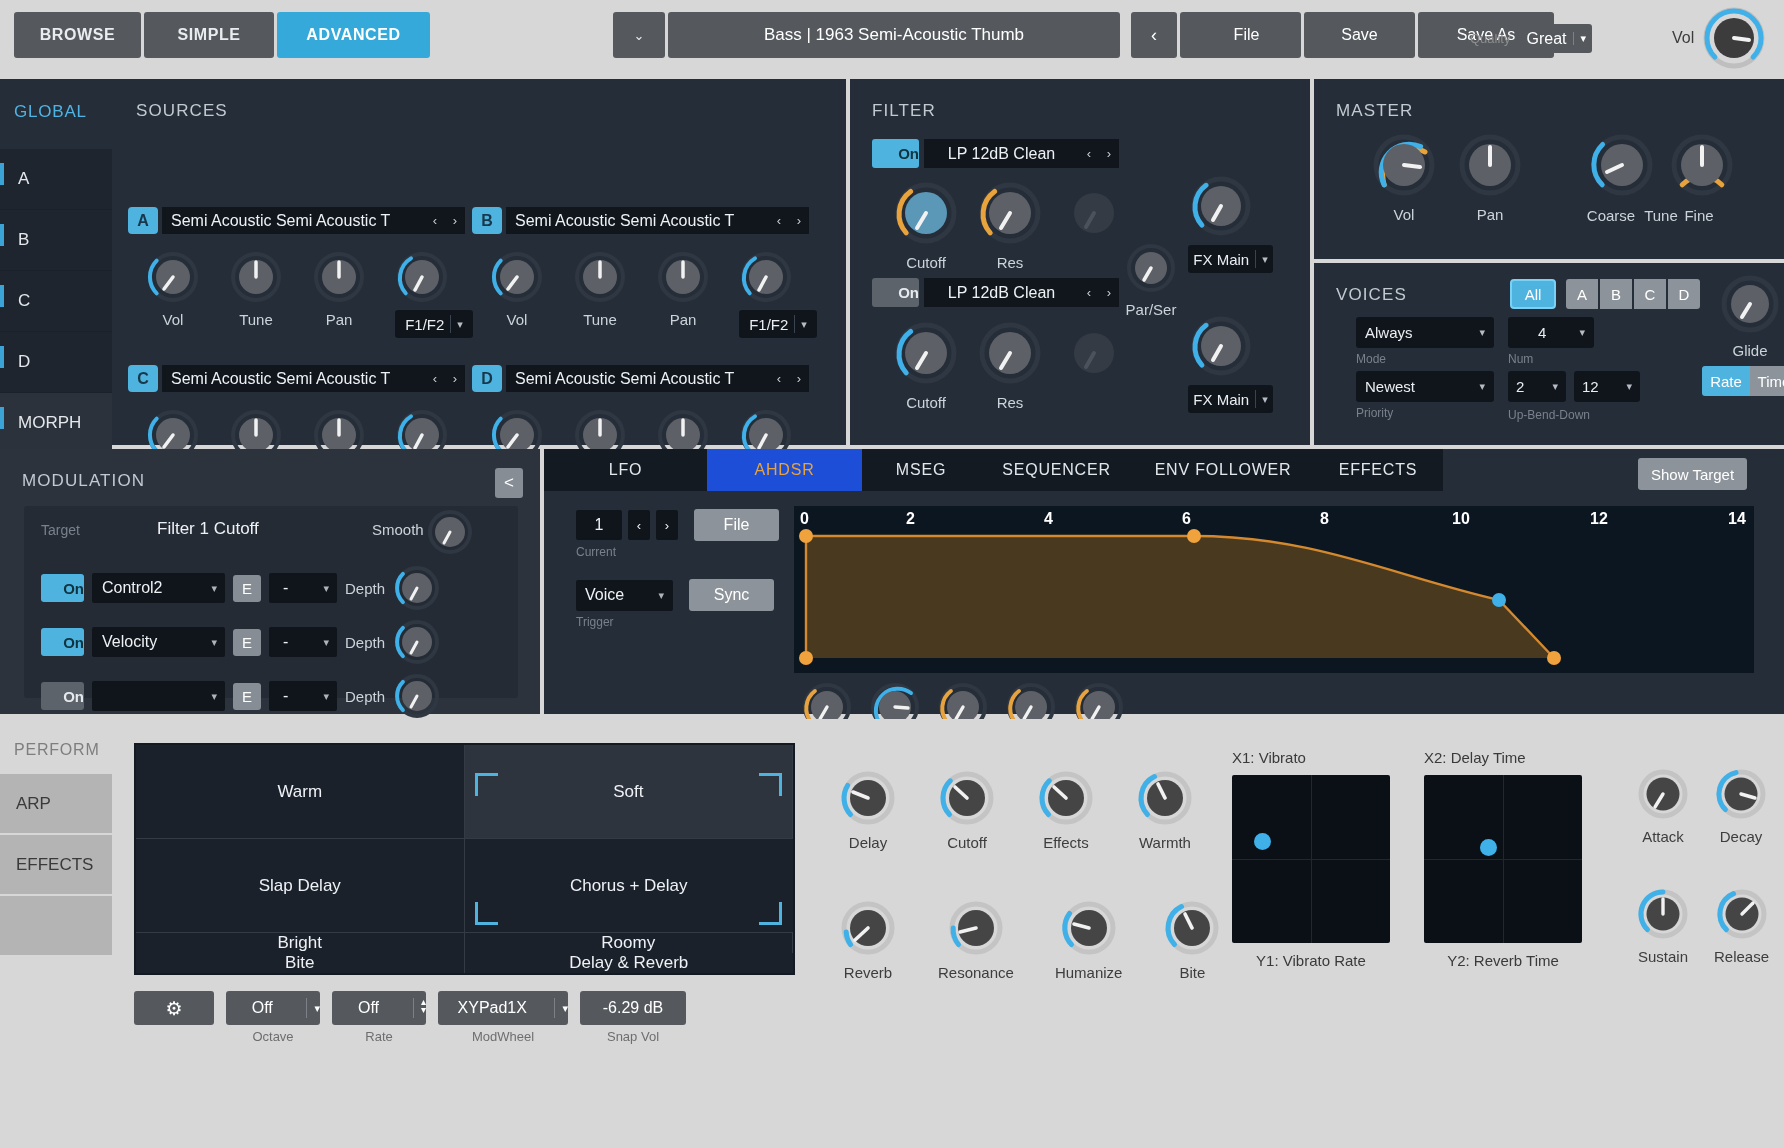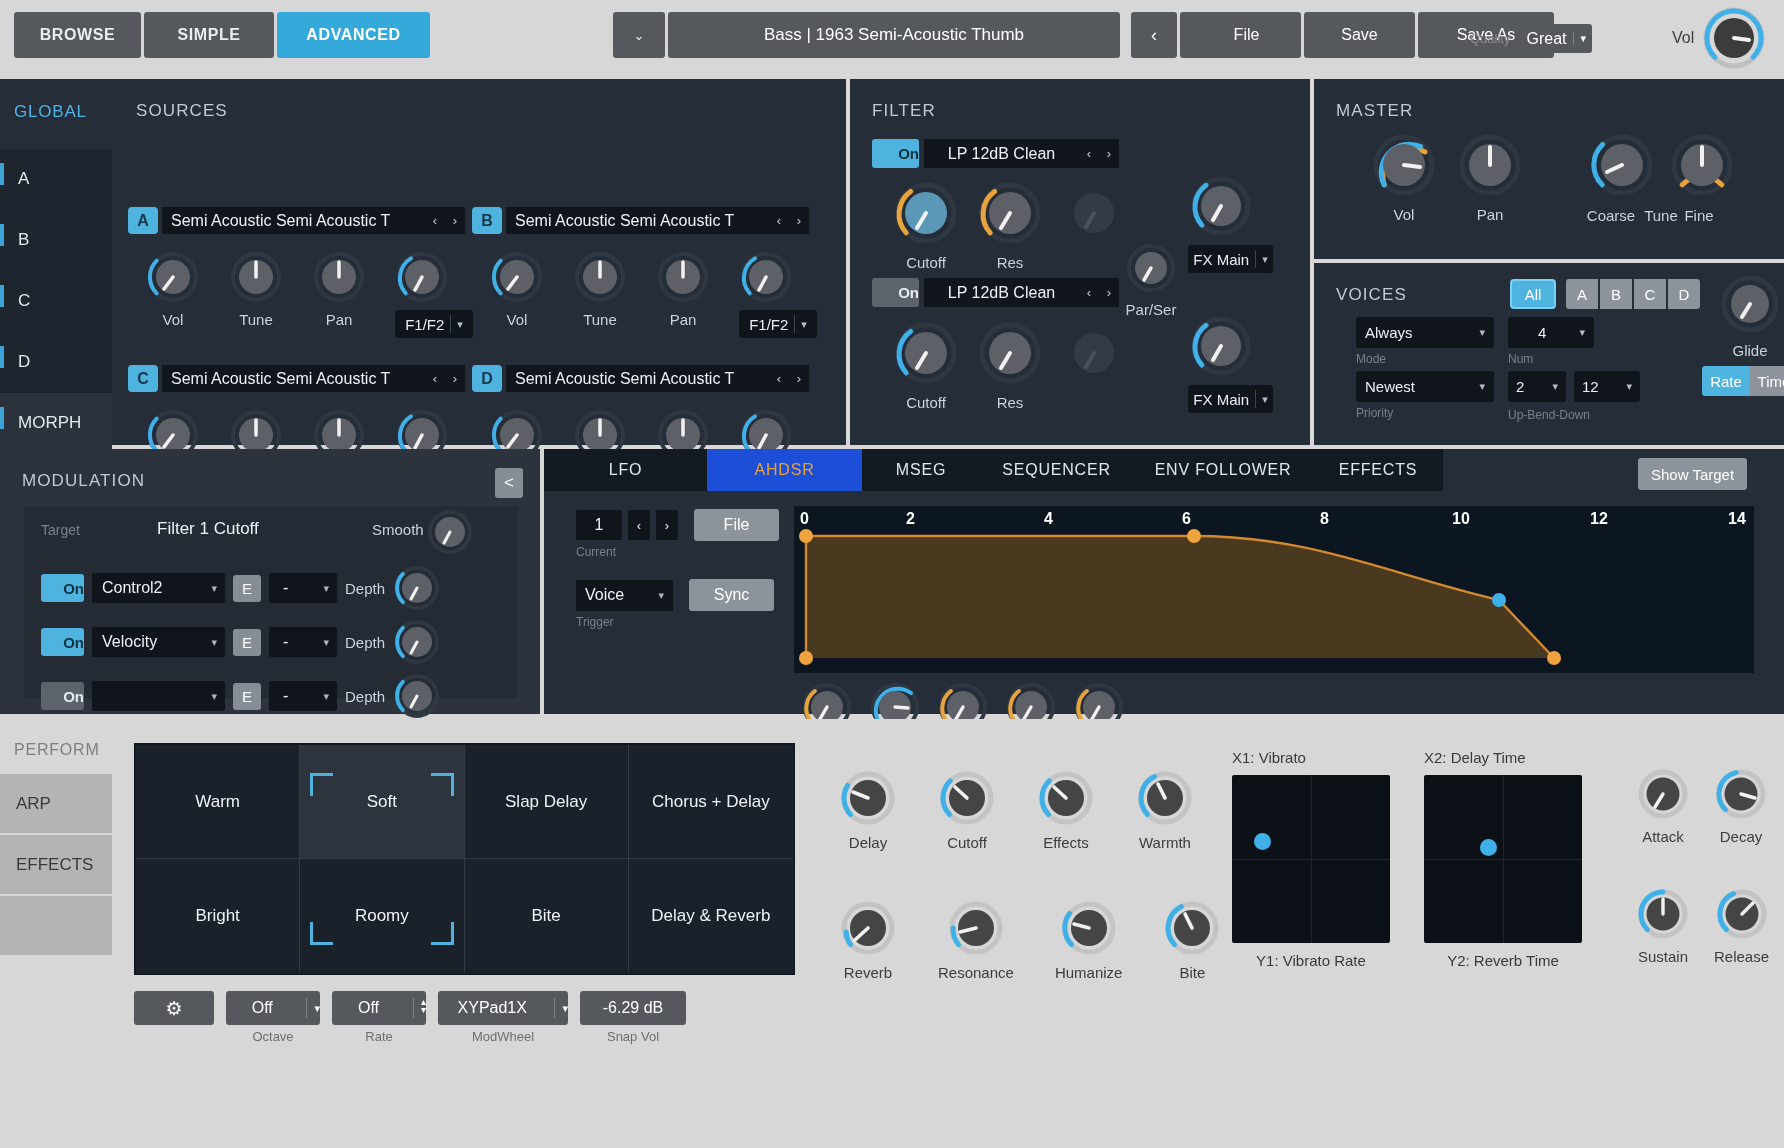--- a/index.html
+++ b/index.html
@@ -794,21 +794,21 @@
           <span>ARP</span>
         </div>
       <div class="ptab">
           <span>EFFECTS</span>
         </div>
       <div class="ptab">
           <span></span>
         </div>
     </div>
 
-    <div style="position:absolute;left:134px;top:24px;width:661px;height:232px;background:#c4b5fd;border:2px solid #141a22;box-sizing:border-box;display:grid;grid-template-columns:1fr 1fr 1fr 1fr;grid-template-rows:1fr 1fr;">
+    <div style="position:absolute;left:134px;top:24px;width:661px;height:232px;background:#c4b5fd;border:2px solid #141a22;box-sizing:border-box;display:grid;grid-template-columns:1fr 1fr;grid-template-rows:1fr 1fr;">
       <div class="pad">
           <span>Warm</span>
         </div>
       <div class="pad sel">
         <span class="br" style="left:10px;top:28px;border-left-width:3px;border-top-width:3px;"></span>
         <span class="br" style="right:10px;top:28px;border-right-width:3px;border-top-width:3px;"></span>
         <span>Soft</span>
       </div>
       <div class="pad">
           <span>Slap Delay</span>

